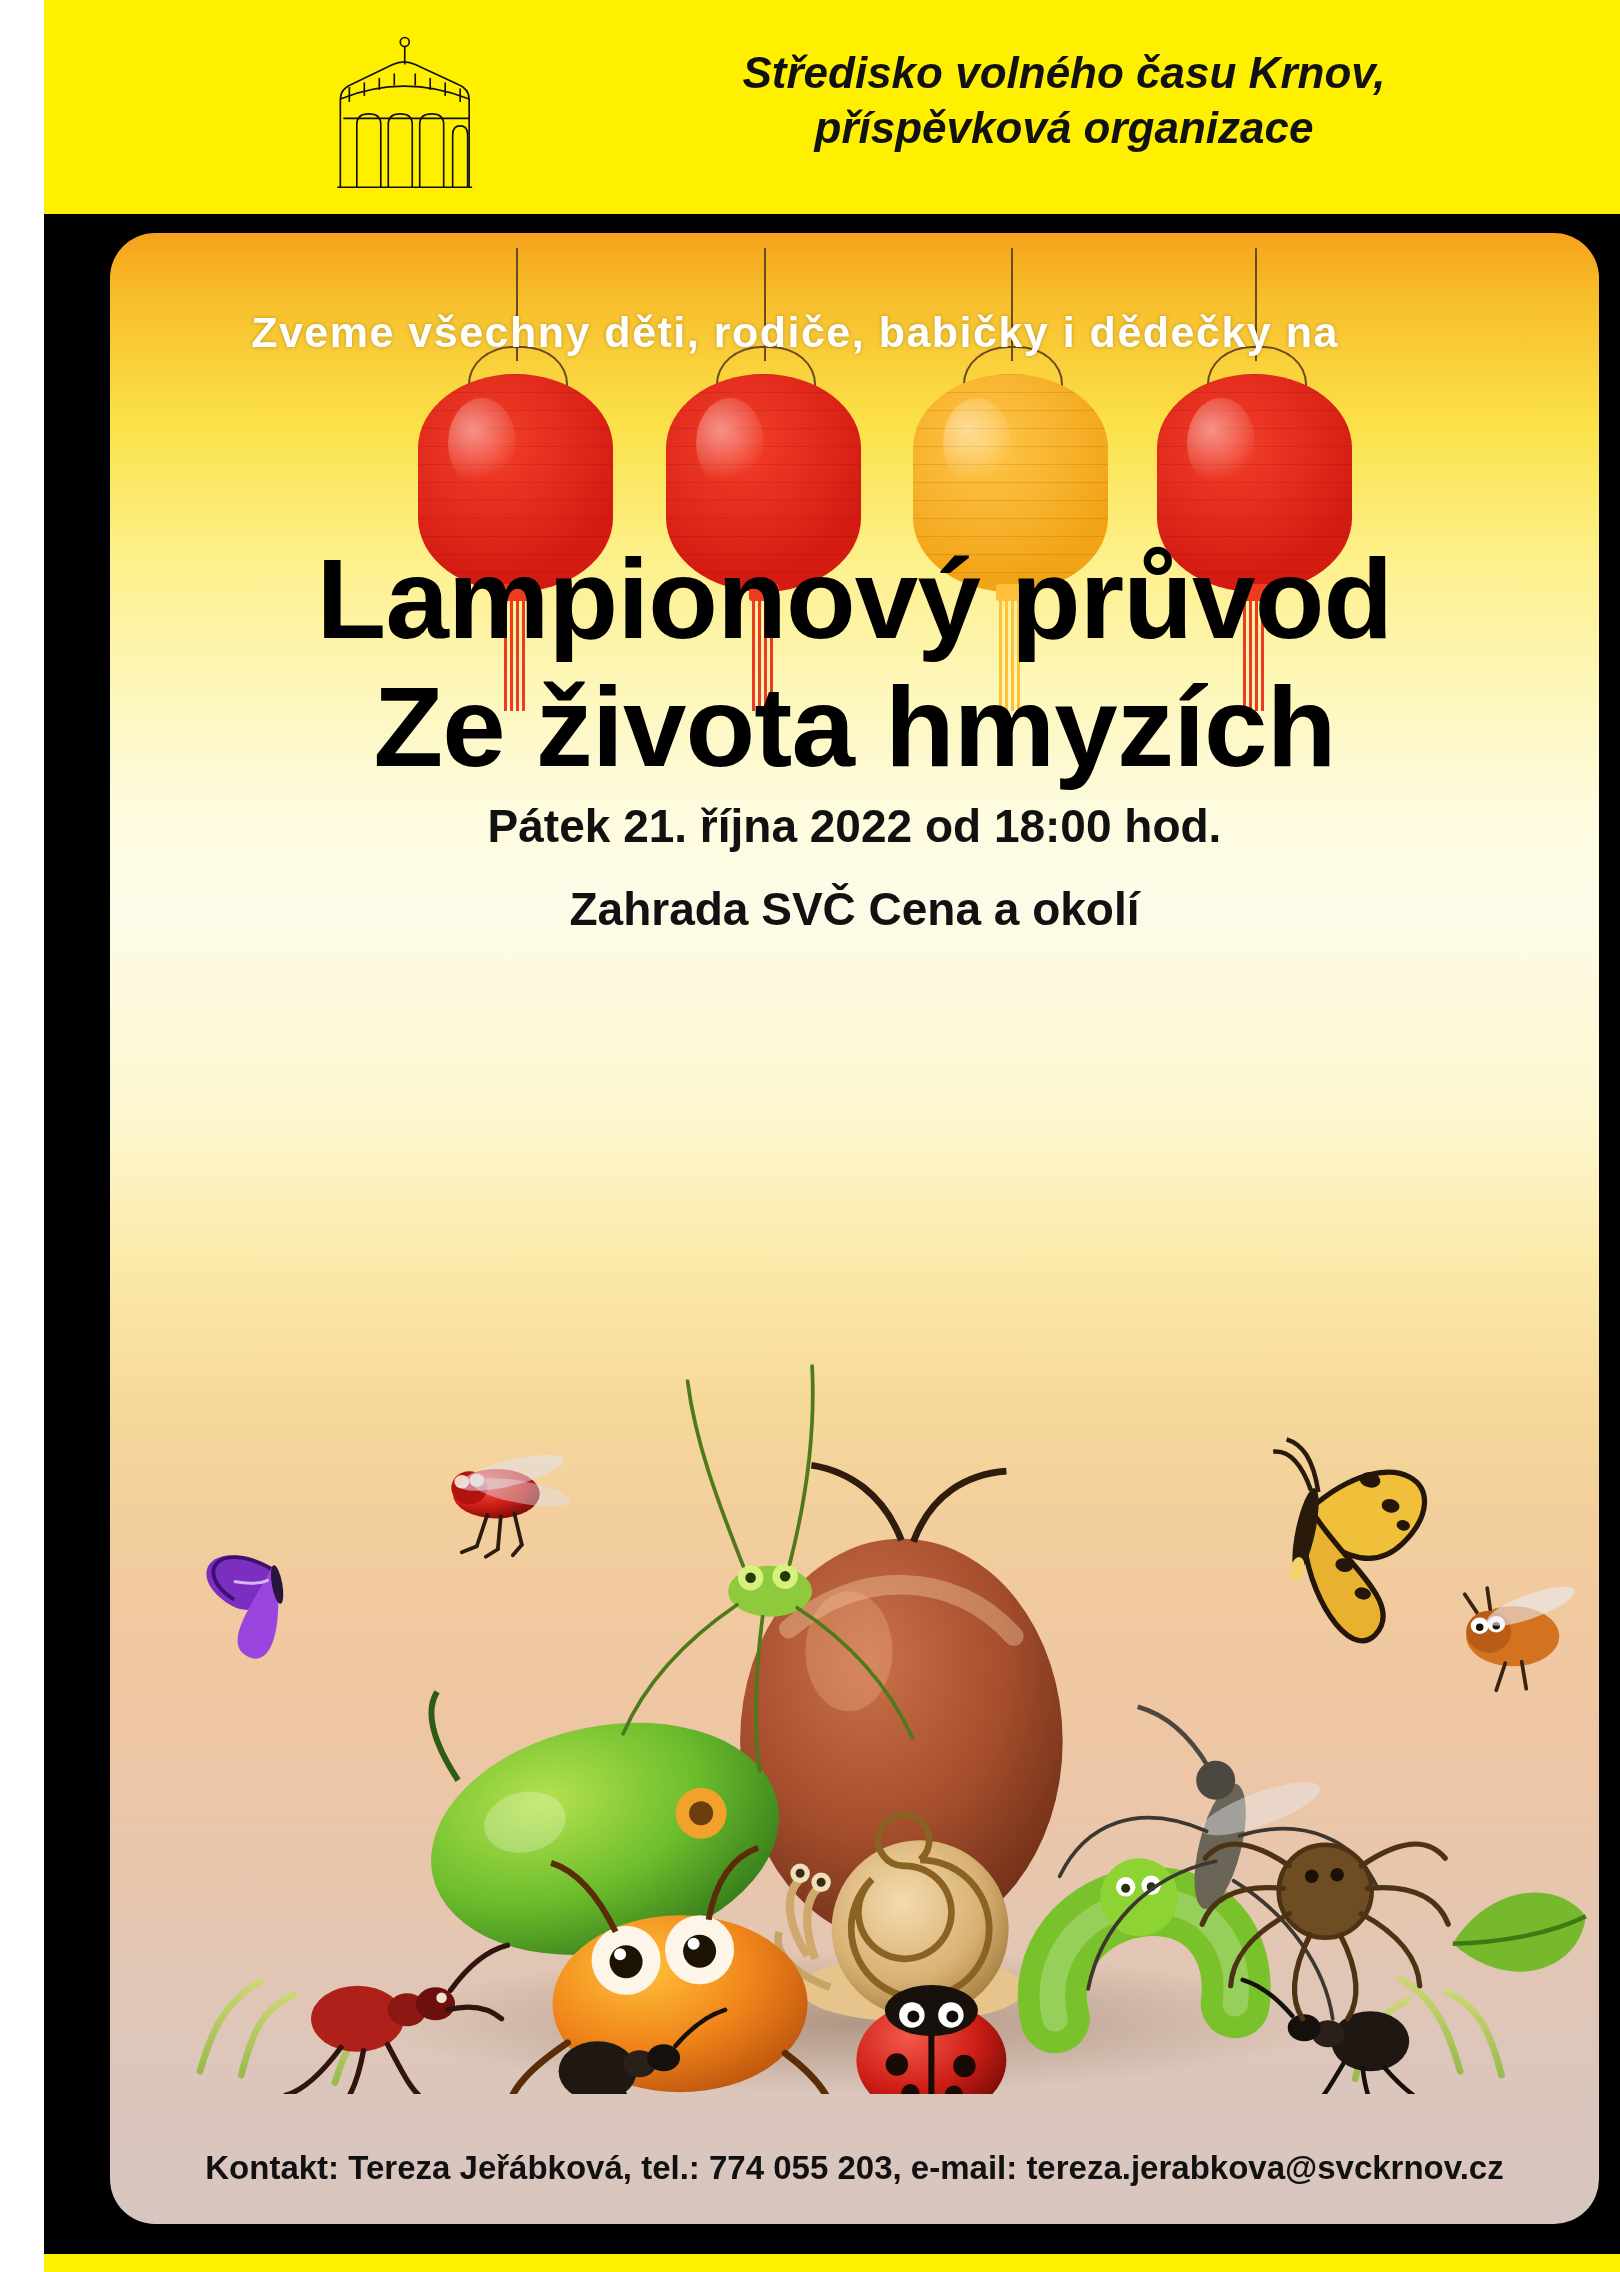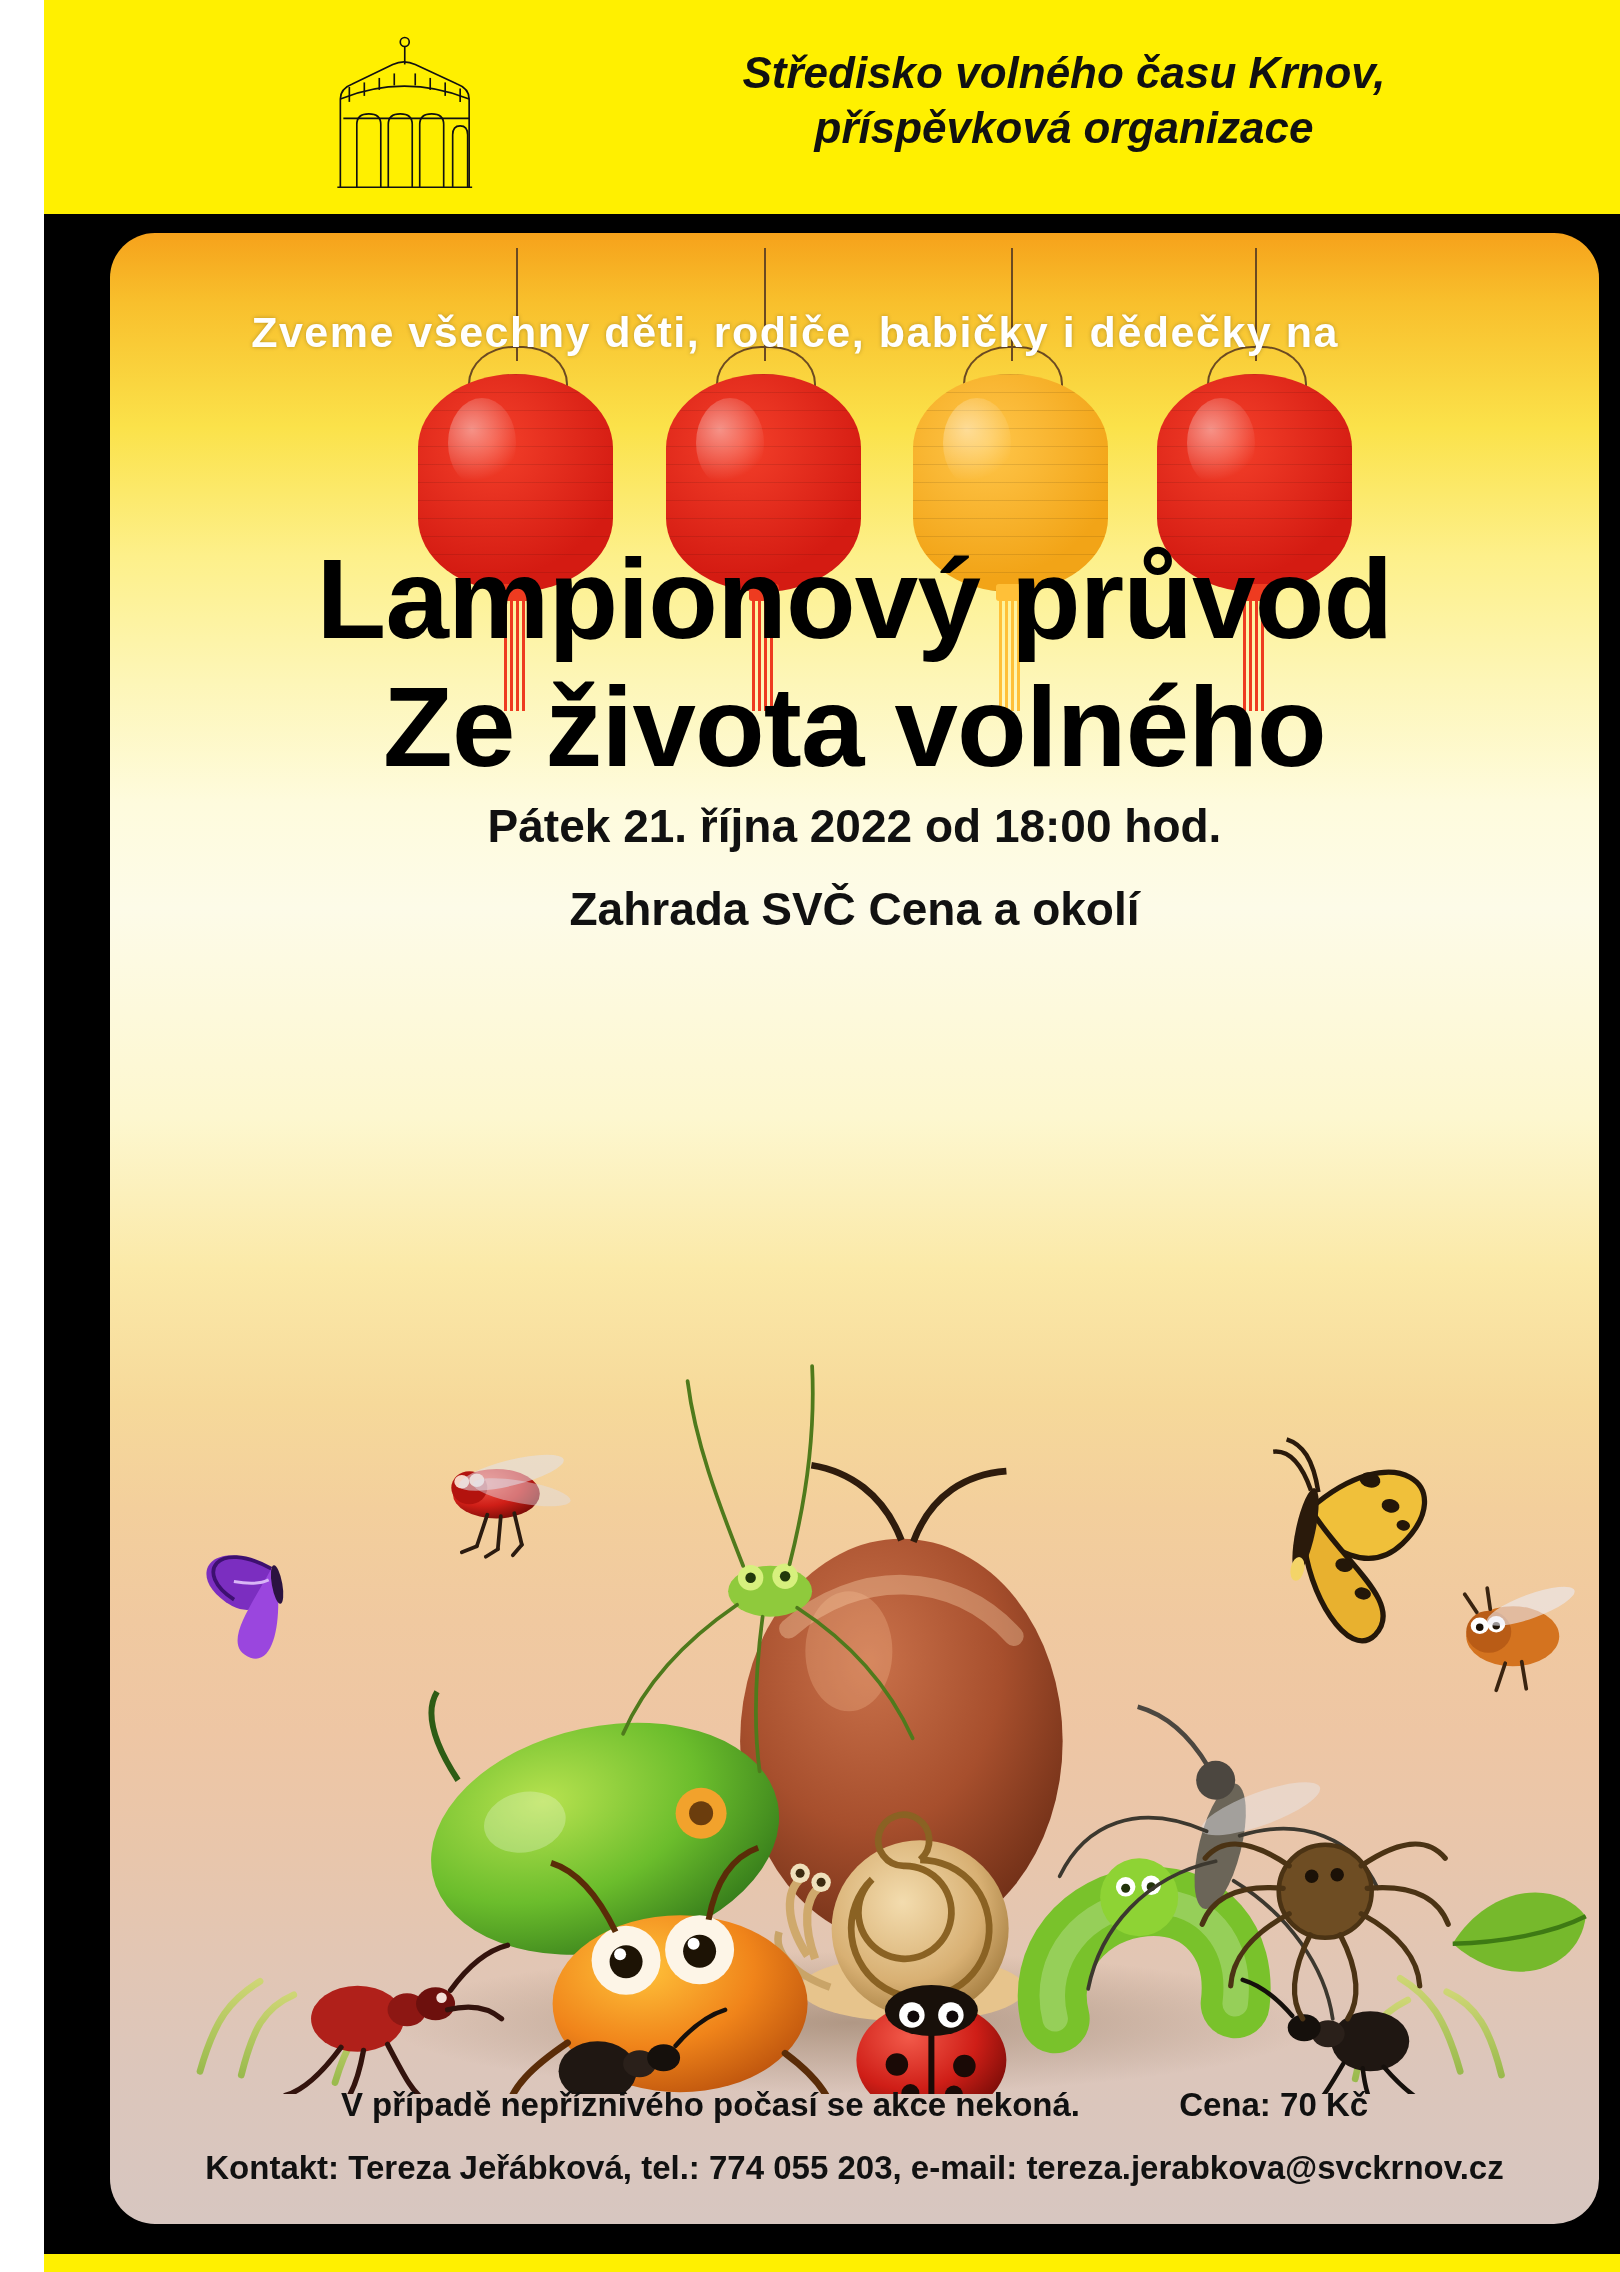--- a/index.html
+++ b/index.html
@@ -371,21 +371,21 @@
         <div class="body"></div>
         <div class="ribs"></div>
         <div class="gloss"></div>
         <div class="tassel-top"></div>
         <div class="tassel"></div>
       </div>
     </div>
 
     <div class="invite">Zveme všechny děti, rodiče, babičky i dědečky na</div>
     <div class="title-1">Lampionový průvod</div>
-    <div class="title-2">Ze života volného</div>
+    <div class="title-2">Ze života hmyzích</div>
     <div class="when">Pátek 21. října 2022 od 18:00 hod.</div>
     <div class="where">Zahrada SVČ Cena a okolí</div>
 
 
     <div class="scene">
       <svg viewBox="0 0 1985 1030" width="1489" height="773" aria-hidden="true">
         <defs>
           <radialGradient id="gBeetle" cx="40%" cy="30%" r="75%">
             <stop offset="0%" stop-color="#c9714a"></stop>
             <stop offset="55%" stop-color="#a74f2d"></stop>
@@ -646,22 +646,18 @@
           <circle cx="16" cy="-22" r="9" fill="#1b1107"></circle>
         </g>
 
         <g transform="translate(1790,830) rotate(-18)">
           <path d="M0 0 C 70 -60, 160 -40, 180 20 C 150 86, 52 88, 0 0 Z" fill="#76b92c"></path>
           <path d="M0 0 C 60 18, 130 28, 180 20" stroke="#3e7a14" stroke-width="6" fill="none"></path>
         </g>
       </svg>
     </div>
 
-    <div class="footer-note">
-      <span>V případě nepříznivého počasí se akce nekoná.</span>
-      <span class="price">Cena: 70 Kč</span>
-    </div>
     <div class="contact">Kontakt: Tereza Jeřábková, tel.: 774 055 203, e-mail: tereza.jerabkova@svckrnov.cz</div>
   </div>
 
   <div class="footer-strip"></div>
 </div>
 
 
 </body></html>

